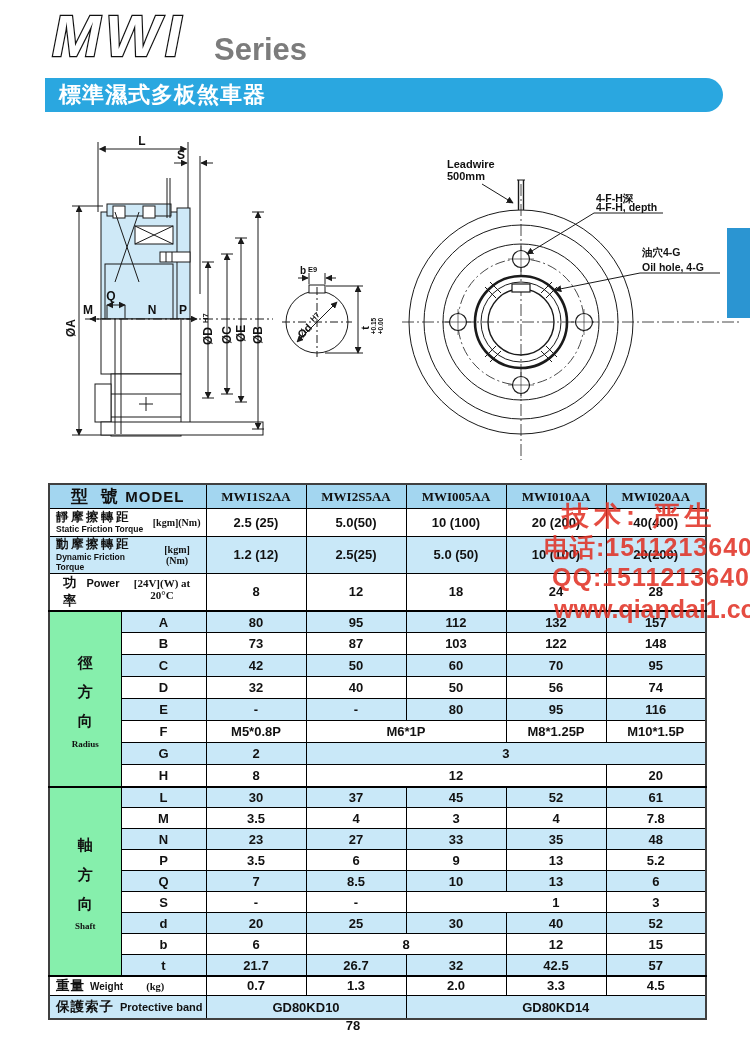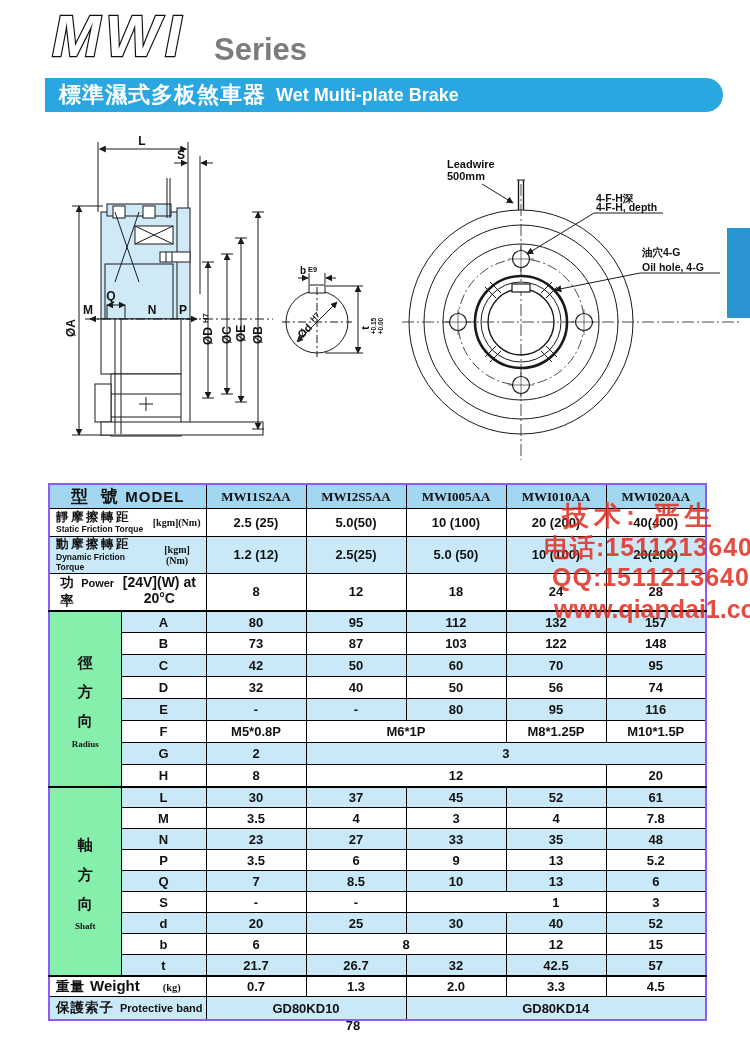--- a/index.html
+++ b/index.html
@@ -24,65 +24,64 @@
   .wm{position:absolute;z-index:6;font-weight:bold;white-space:nowrap;pointer-events:none;
       font-family:Liberation Sans, sans-serif;margin-top:36px;}
   .wm1{left:562px;top:462px;font-size:27px;letter-spacing:5px;}
   .wm2{left:544px;top:495px;font-size:25px;letter-spacing:1px;}
   .wm3{left:552px;top:527px;font-size:25px;letter-spacing:1px;}
   .wm4{left:554px;top:559px;font-size:25px;letter-spacing:0px;}
 
   
   .spec-wrap{position:absolute;left:48px;top:483px;z-index:2;}
   table.t{border-collapse:collapse;table-layout:fixed;width:657px;}
-  table.t{border:2px solid #8b5cf6;}
+  table.t{border:2px solid #404040;}
   .t td{border:1px solid #000;text-align:center;vertical-align:middle;padding:0;
         font-size:13px;font-weight:bold;color:#111;overflow:hidden;}
   tr.tk td{border-top-width:2px;}
   .bl{background:#c9e8f8;}
   .hdr{background:#a3d6f0;}
   .seccell{background:#86efac;font-family:Liberation Serif, serif;}
   td.hr{border-right-style:hidden;}
   .model{font-family:"Liberation Serif",serif;font-size:15px;}
   .mzh{font-size:17px;letter-spacing:4px;}
   .men{font-size:15px;letter-spacing:1px;}
   .flabel{display:flex;align-items:center;justify-content:space-between;padding:1px 5px 1px 6px;}
   .flabel .zh{font-size:12.5px;letter-spacing:2.5px;text-align:left;line-height:1.1;}
   .flabel .en{font-size:8.5px;text-align:left;letter-spacing:0;}
   .flabel .unit{font-size:10px;font-family:"Liberation Serif",serif;}
   .plabel{display:flex;align-items:baseline;padding:0 3px 0 6px;gap:2px;}
   .plabel .pzh{font-size:13.5px;letter-spacing:1px;}
   .plabel .pen{font-size:11px;}
-  .plabel .pcond{font-size:14px;font-family:Liberation Sans, sans-serif;}
+  .plabel .pcond{font-size:11px;font-family:Liberation Serif, serif;}
   .vert{font-size:15px;width:17px;margin:0 auto;line-height:1.95;word-break:break-all;}
   .secen{font-size:9px;margin-top:2px;}
   .wlabel{display:flex;align-items:baseline;padding:0 3px 0 6px;gap:5px;}
   .wlabel .wzh{font-size:13.5px;letter-spacing:1px;}
-  .wlabel .wen{font-size:15px;}
+  .wlabel .wen{font-size:10px;}
   .wlabel .wkg{font-size:10.5px;margin-left:18px;font-family:"Liberation Serif",serif;}
   .pblabel{display:flex;align-items:baseline;padding:0 3px 0 6px;gap:6px;}
   .pblabel .pbzh{font-size:13.5px;letter-spacing:1px;}
   .pblabel .pben{font-size:11px;}
 
   .footer{position:absolute;left:0;top:1018px;width:706px;text-align:center;
           font-size:13px;font-weight:bold;}
 </style>
 </head>
 <body>
 
 <div class="page">
 
   <svg class="title-svg" width="340" height="66" viewBox="0 0 340 66">
     <text x="4" y="52" font-size="58" font-weight="bold" font-style="italic" font-family="Liberation Serif, serif" fill="#ffffff" stroke="#111111" stroke-width="2.4" paint-order="stroke" letter-spacing="5">MWI</text>
     <text x="166" y="56" font-size="31" font-weight="bold" fill="#7c7c7c">Series</text>
   </svg>
 
   <div class="banner" style="background:#2aa7e0;">
     <span class="zh">標準濕式多板煞車器</span>
-    <span class="en">Wet Multi-plate Brake</span>
   </div>
 
   <div class="side-tab" style="background:#2b95d2;"></div>
 
   <svg class="drawA" width="345" height="340" viewBox="0 0 345 340">
     <defs>
       <marker id="a1" viewBox="0 0 10 10" refX="9" refY="5" markerWidth="7" markerHeight="7" orient="auto-start-reverse">
         <path d="M0,0L10,5L0,10z" fill="#1a1a1a"></path>
       </marker>
     </defs>

